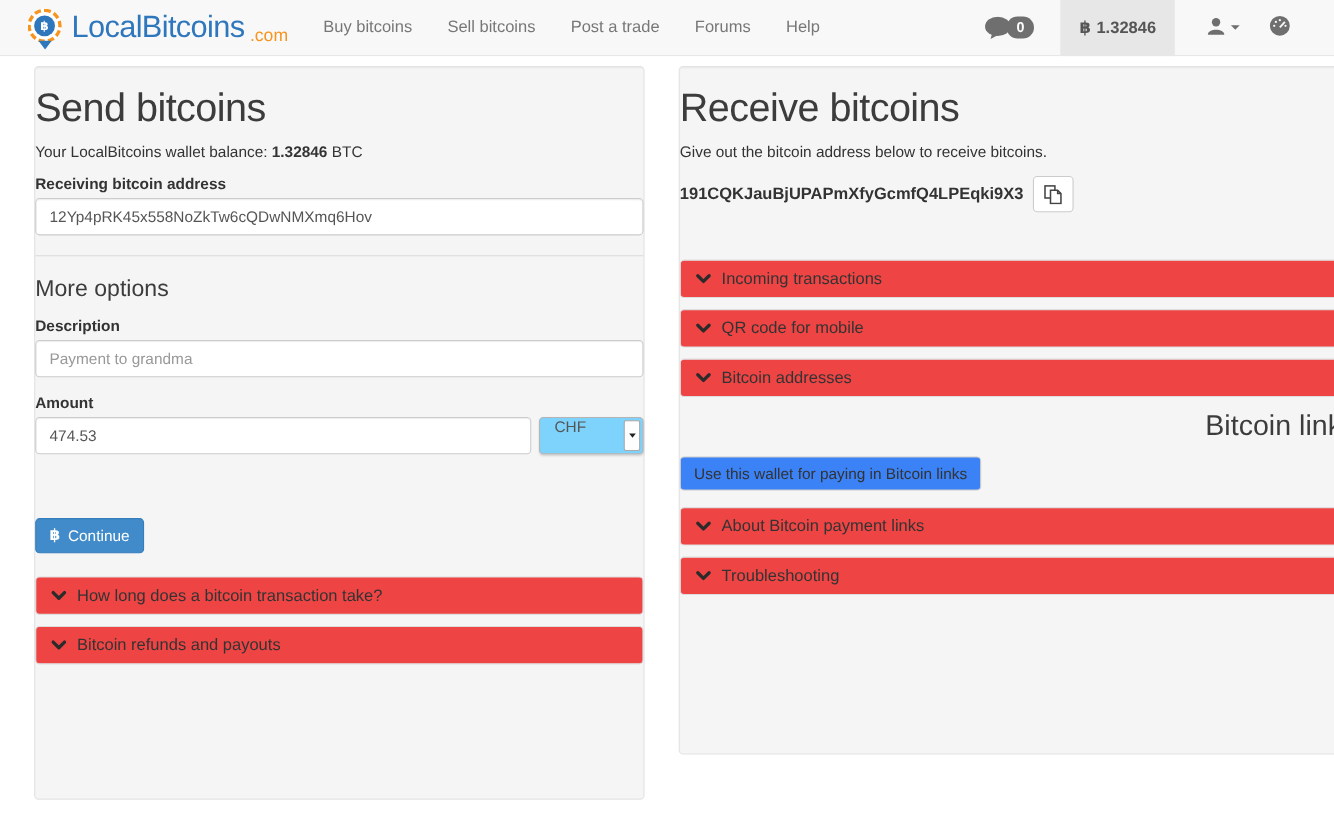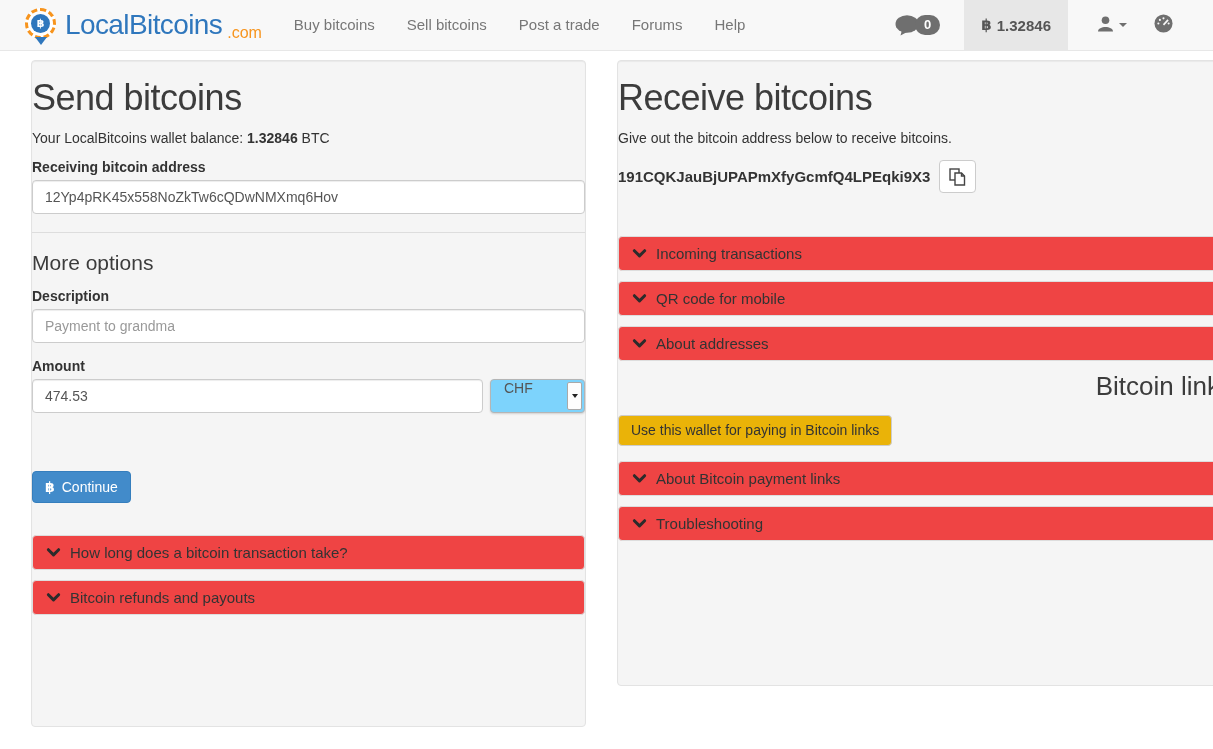--- a/index.html
+++ b/index.html
@@ -76,30 +76,30 @@
     border-top:4.5px solid #222;}
   .btn-continue{margin-top:43px;display:inline-flex;align-items:center;gap:7px;
     background:var(--accent);border:1px solid var(--accent-border);color:#fff;font-size:14px;
     padding:6px 12px;border-radius:4px;height:32px;cursor:pointer;font-family:inherit;}
   .btn-continue .btc-glyph{font-weight:bold;}
 
   .accordion{background:#ef4444;border:1px solid #ddd;border-radius:4px;height:35px;
     display:flex;align-items:center;gap:9px;padding:0 13px;margin-bottom:10px;font-size:15px;
     color:#333;cursor:pointer;}
   .accordion svg{display:block;flex:none;}
-  .accordion-group-send{margin-top:32px;}
+  .accordion-group-send{margin-top:21px;}
 
   .subtitle{font-size:14px;margin:0 0 14px;color:#333;}
   .addr-row{display:flex;align-items:center;gap:9px;}
   .addr{font-weight:bold;font-size:15px;color:#333;}
   .copy-btn{width:37px;height:33px;background:#fff;border:1px solid var(--input-border);
     border-radius:4px;display:flex;align-items:center;justify-content:center;cursor:pointer;padding:0;}
   .accordion-group-recv{margin-top:43px;}
   .bitcoin-links-title{font-size:26px;font-weight:500;color:#3c3c3c;margin:2px 0 13px;text-align:right;}
-  .btn-default{background:#eab308;border:1px solid var(--input-border);border-radius:4px;
+  .btn-default{background:#3b82f6;border:1px solid var(--input-border);border-radius:4px;
     padding:6px 12px;font-size:14px;color:#333;height:31px;cursor:pointer;font-family:inherit;
     margin-bottom:15px;display:inline-block;line-height:17px;}
 </style>
 </head>
 <body>
 
 <header class="navbar">
   <div class="logo">
     <div class="pin">
       <div class="pin-ring">
@@ -244,21 +244,21 @@
       <div class="accordion">
         <svg width="15" height="15" viewBox="0 0 16 16">
             <path d="M2.5 5 L8 10.5 L13.5 5" fill="none" stroke="#2b2b2b" stroke-width="3.2" stroke-linecap="round" stroke-linejoin="round"></path>
           </svg>
         <span>QR code for mobile</span>
       </div>
       <div class="accordion">
         <svg width="15" height="15" viewBox="0 0 16 16">
             <path d="M2.5 5 L8 10.5 L13.5 5" fill="none" stroke="#2b2b2b" stroke-width="3.2" stroke-linecap="round" stroke-linejoin="round"></path>
           </svg>
-        <span>About addresses</span>
+        <span>Bitcoin addresses</span>
       </div>
     </div>
 
     <h2 class="bitcoin-links-title">Bitcoin links</h2>
     <button class="btn-default">Use this wallet for paying in Bitcoin links</button>
 
     <div>
       <div class="accordion">
         <svg width="15" height="15" viewBox="0 0 16 16">
             <path d="M2.5 5 L8 10.5 L13.5 5" fill="none" stroke="#2b2b2b" stroke-width="3.2" stroke-linecap="round" stroke-linejoin="round"></path>

